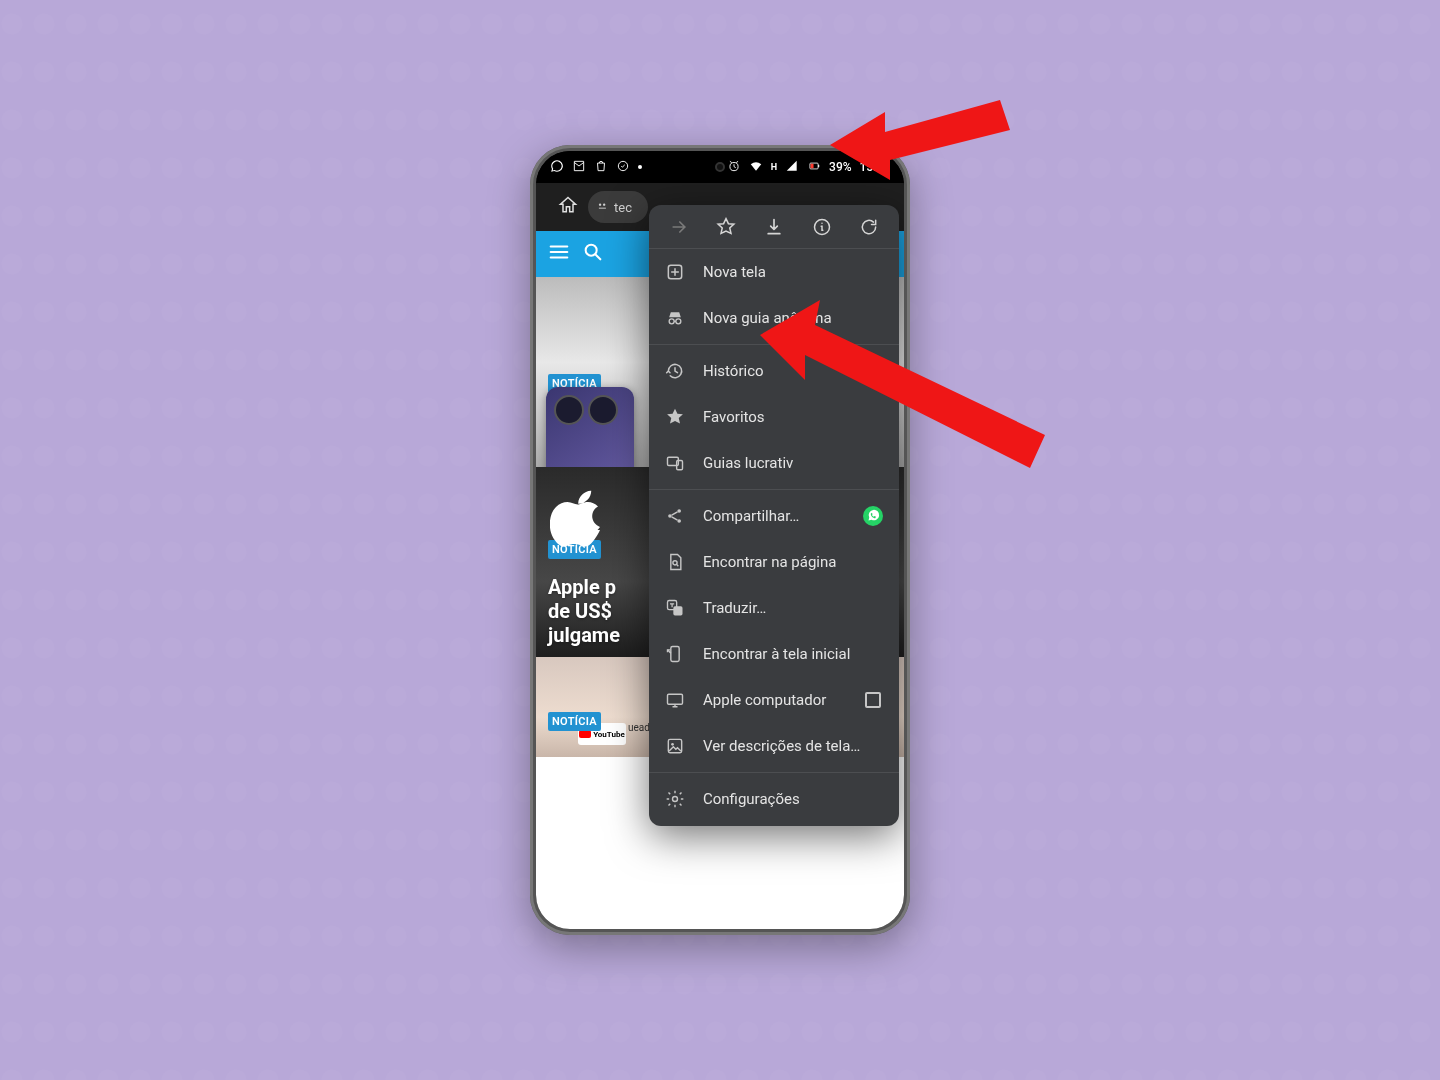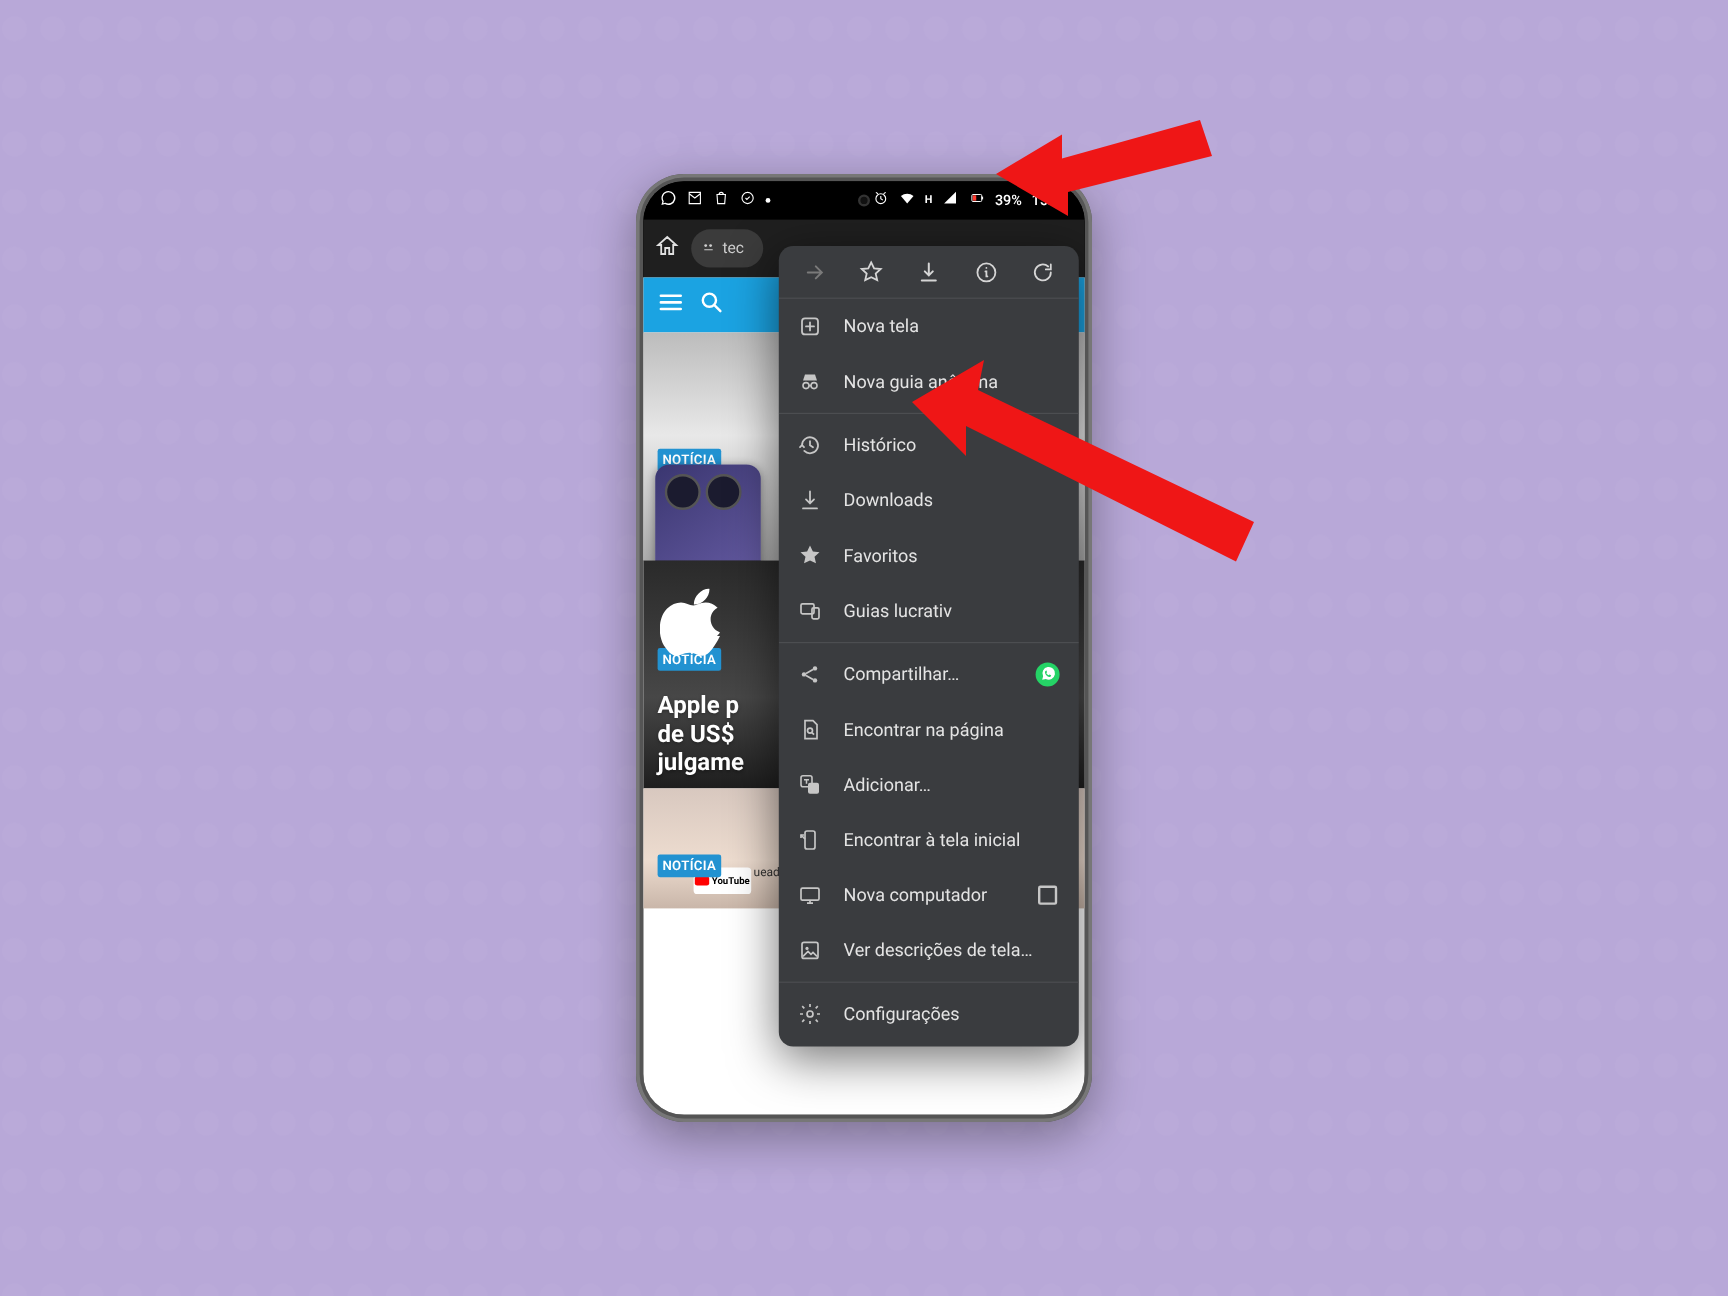--- a/index.html
+++ b/index.html
@@ -34,21 +34,21 @@
   .notch{position:absolute;top:11px;left:50%;transform:translateX(-50%);width:10px;height:10px;border-radius:50%;background:#111;border:2px solid #333;z-index:30;}
 
   
   .statusbar{height:32px;background:var(--statusbar);color:#fff;display:flex;justify-content:space-between;align-items:center;padding:0 14px;font-size:13px;font-weight:500;position:relative;z-index:5;}
   .sb-left,.sb-right{display:flex;gap:8px;align-items:center;}
   .sb-left svg,.sb-right svg{width:14px;height:14px;fill:#fff;}
   .sb-dot{width:4px;height:4px;border-radius:50%;background:#fff;}
   .batt-txt{font-size:12px;}
 
   
-  .toolbar{height:48px;background:var(--toolbar);display:flex;align-items:center;padding:0 10px;gap:10px;position:relative;z-index:5;}
+  .toolbar{height:48px;background:var(--toolbar);display:flex;align-items:center;padding:0 22px;gap:10px;position:relative;z-index:5;}
   .toolbar svg{width:20px;height:20px;fill:#e0e0e0;}
   .url{flex:0 0 auto;width:60px;height:32px;background:var(--url);border-radius:16px;display:flex;align-items:center;padding:0 8px;gap:4px;color:#cfcfcf;font-size:13px;overflow:hidden;}
   .url svg{width:14px;height:14px;fill:#cfcfcf;flex-shrink:0;}
 
   
   .page{position:absolute;top:80px;left:0;right:0;bottom:0;background:#fff;z-index:1;overflow:hidden;}
   .site-hdr{height:46px;background:var(--site-blue);display:flex;align-items:center;gap:12px;padding:0 12px;}
   .site-hdr svg{width:22px;height:22px;fill:#fff;}
   .article{position:relative;height:190px;background:linear-gradient(180deg,#bcbcbc,#e8e8e8 45%,#ababab);display:flex;flex-direction:column;justify-content:flex-end;padding:10px 12px;}
   .article.dark{background:linear-gradient(180deg,#2a2a2a,#474747 60%,#1e1e1e);}
@@ -231,26 +231,20 @@
         <div class="sep"></div>
         <div class="mi">
           <svg viewBox="0 0 24 24">
               <path d="M4 12a8 8 0 1 1 2.3 5.7M4 12l-2 2m2-2l2 2" fill="none" stroke="#c6c6c6" stroke-width="1.8" stroke-linecap="round"></path>
               <path d="M12 8v4l3 2" stroke="#c6c6c6" stroke-width="1.8" fill="none" stroke-linecap="round"></path>
             </svg>
           <span class="lbl">Histórico</span>
         </div>
         <div class="mi">
           <svg viewBox="0 0 24 24">
-              <path d="M12 3v12m0 0l-4-4m4 4l4-4M5 20h14" fill="none" stroke="#c6c6c6" stroke-width="1.8" stroke-linecap="round"></path>
-            </svg>
-          <span class="lbl">Downloads</span>
-        </div>
-        <div class="mi">
-          <svg viewBox="0 0 24 24">
               <path d="M12 2l2.9 6 6.6.6-5 4.6 1.5 6.5L12 16.9 6 19.7l1.5-6.5-5-4.6 6.6-.6L12 2z"></path>
             </svg>
           <span class="lbl">Favoritos</span>
         </div>
         <div class="mi">
           <svg viewBox="0 0 24 24">
               <rect x="3" y="5" width="13" height="10" rx="1.5" fill="none" stroke="#c6c6c6" stroke-width="1.7"></rect>
               <rect x="14" y="9" width="7" height="11" rx="1.5" fill="none" stroke="#c6c6c6" stroke-width="1.7"></rect>
             </svg>
           <span class="lbl">Guias lucrativ</span>
@@ -279,36 +273,36 @@
               <path d="M14 15l2 2" stroke="#c6c6c6" stroke-width="1.7"></path>
             </svg>
           <span class="lbl">Encontrar na página</span>
         </div>
         <div class="mi">
           <svg viewBox="0 0 24 24">
               <rect x="3" y="3" width="11" height="11" rx="2" fill="none" stroke="#c6c6c6" stroke-width="1.6"></rect>
               <rect x="10" y="10" width="11" height="11" rx="2" fill="#c6c6c6"></rect>
               <path d="M6 7h5M8.5 7v4" stroke="#c6c6c6" stroke-width="1.5"></path>
             </svg>
-          <span class="lbl">Adicionar…</span>
+          <span class="lbl">Traduzir…</span>
         </div>
         <div class="mi">
           <svg viewBox="0 0 24 24">
               <rect x="7" y="3" width="10" height="18" rx="2" fill="none" stroke="#c6c6c6" stroke-width="1.7"></rect>
               <path d="M3 10v-3h3" stroke="#c6c6c6" stroke-width="1.7" fill="none"></path>
               <path d="M3 7l4 4" stroke="#c6c6c6" stroke-width="1.7"></path>
             </svg>
           <span class="lbl">Encontrar à tela inicial</span>
         </div>
         <div class="mi">
           <svg viewBox="0 0 24 24">
               <rect x="3" y="5" width="18" height="12" rx="1.5" fill="none" stroke="#c6c6c6" stroke-width="1.7"></rect>
               <path d="M9 20h6M12 17v3" stroke="#c6c6c6" stroke-width="1.7"></path>
             </svg>
-          <span class="lbl">Nova computador</span>
+          <span class="lbl">Apple computador</span>
           <span class="trail">
               <span class="chk"></span>
             </span>
         </div>
         <div class="mi">
           <svg viewBox="0 0 24 24">
               <rect x="4" y="4" width="16" height="16" rx="2" fill="none" stroke="#c6c6c6" stroke-width="1.7"></rect>
               <circle cx="9" cy="10" r="1.6" fill="#c6c6c6"></circle>
               <path d="M5 18l5-5 3 3 2-2 4 4" stroke="#c6c6c6" stroke-width="1.7" fill="none"></path>
             </svg>

